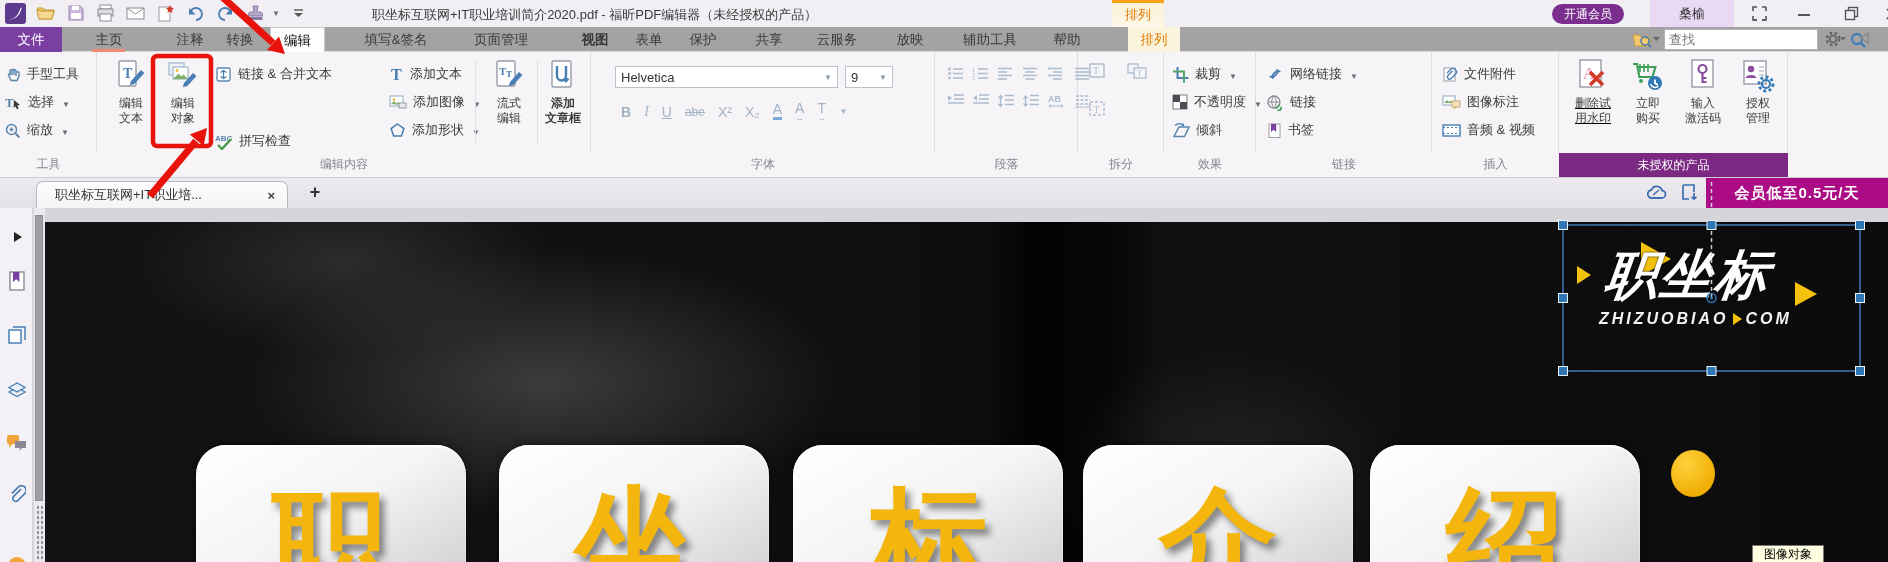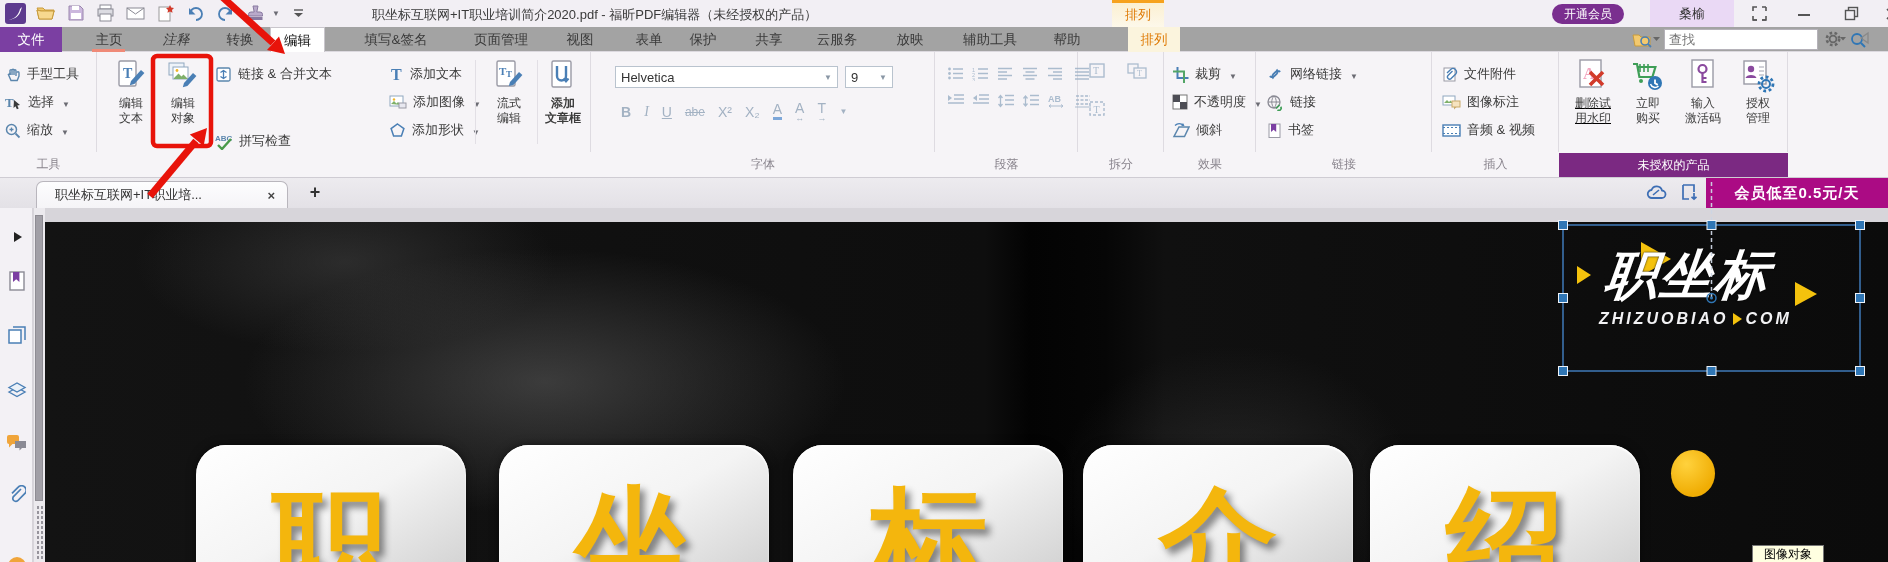--- a/index.html
+++ b/index.html
@@ -197,26 +197,26 @@
             <path d="M3 3l10 10M13 3L3 13" stroke="#555" stroke-width="1.7"></path>
           </svg>
         </div>
       </div>
   </div>
 
   <div class="tabrow">
     <div id="tabs">
         <div class="rtab file" style="left: 0px; width: 62px;">文件</div>
         <div class="rtab" style="left: 88px; width: 42px;">主页</div>
-        <div class="rtab" style="left: 155px; width: 42px; font-style: italic;">注释</div>
+        <div class="rtab" style="left: 169px; width: 42px;">注释</div>
         <div class="rtab" style="left: 219px; width: 42px;">转换</div>
         <div class="rtab active" style="left: 270px; width: 55px;">编辑</div>
         <div class="rtab" style="left: 350px; width: 92px;">填写&amp;签名</div>
         <div class="rtab" style="left: 462px; width: 78px;">页面管理</div>
-        <div class="rtab" style="left: 557px; width: 46px;">视图</div>
+        <div class="rtab" style="left: 572px; width: 46px; font-weight: bold;">视图</div>
         <div class="rtab" style="left: 626px; width: 46px;">表单</div>
         <div class="rtab" style="left: 680px; width: 46px;">保护</div>
         <div class="rtab" style="left: 746px; width: 46px;">共享</div>
         <div class="rtab" style="left: 806px; width: 62px;">云服务</div>
         <div class="rtab" style="left: 887px; width: 46px;">放映</div>
         <div class="rtab" style="left: 953px; width: 74px;">辅助工具</div>
         <div class="rtab" style="left: 1044px; width: 46px;">帮助</div>
         <div class="rtab ctx" style="left: 1128px; width: 52px;">排列</div>
       </div>
     <div class="hoverline"></div>
@@ -395,20 +395,21 @@
             <svg width="36" height="36">
               <rect x="7" y="3" width="19" height="26" rx="1.5" fill="#fff" stroke="#9a9aa5" stroke-width="1.4"></rect>
               <path d="M12 8v10a4.5 4.5 0 009 0V8" fill="none" stroke="#4a7fb5" stroke-width="2.4"></path>
               <path d="M21 14v9M18.5 20.5L21 23.5l2.5-3" fill="none" stroke="#4a7fb5" stroke-width="2"></path>
             </svg>
           </div>
           <div class="bcap">添加
 文章框</div>
         </div>
       </div>
+      <div class="glabel" style="left: 97px; width: 494px;">编辑内容</div>
       <div class="rgroup" style="left: 591px; width: 344px;">
         <div class="fselect" style="left: 24px; top: 14px; width: 223px;">
           <span>Helvetica</span>
           <span class="fsarrow">▼</span>
         </div>
         <div class="fselect" style="left: 254px; top: 14px; width: 48px;">
           <span>9</span>
           <span class="fsarrow">▼</span>
         </div>
         <div class="ftoggles" style="left: 30px; top: 48px;">

